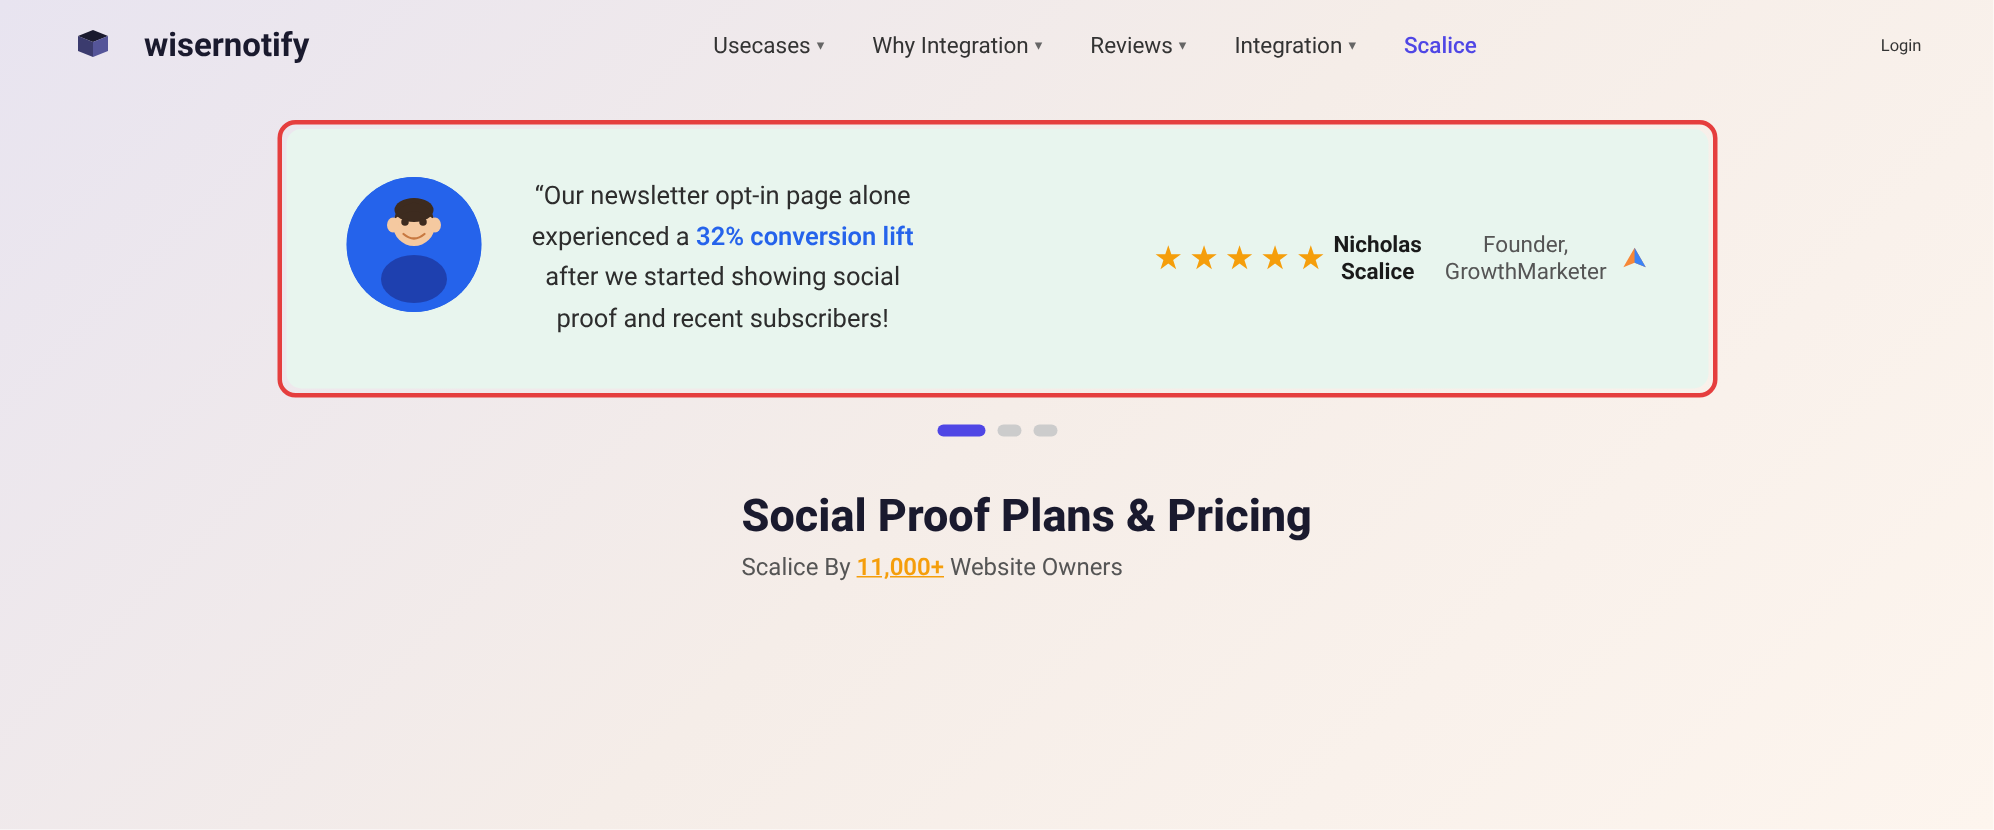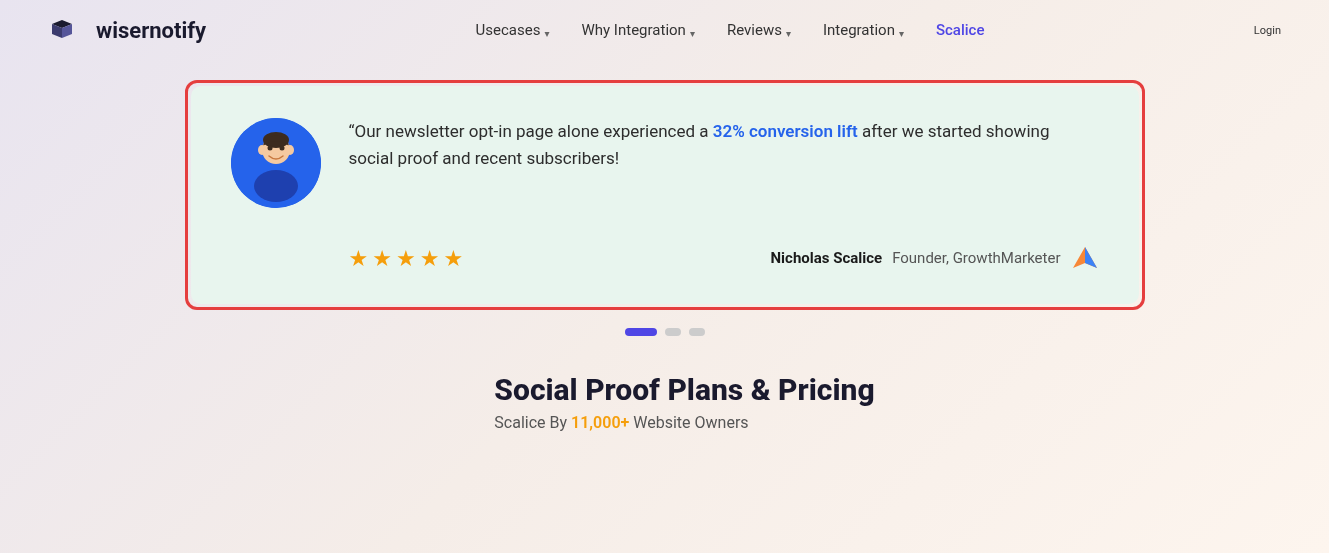--- a/index.html
+++ b/index.html
@@ -37,21 +37,21 @@
     }
 
     .nav-links {
       display: flex;
       align-items: center;
       gap: 32px;
     }
 
     .nav-item {
       display: flex;
-      align-items: flex-end;
+      align-items: center;
       gap: 4px;
       font-size: 15px;
       color: #333;
       cursor: pointer;
       text-decoration: none;
     }
 
     .nav-item.active {
       color: #4f46e5;
       font-weight: 500;
@@ -82,22 +82,23 @@
       border: 3px solid #e53e3e;
       border-radius: 12px;
       padding: 3px;
     }
 
     .testimonial-card {
       background: #e8f5ee;
       border-radius: 10px;
       padding: 32px 40px;
       display: flex;
-      flex-direction: column;
+      flex-direction: row;
       gap: 36px;
+      text-align: center;
     }
 
     .testimonial-top {
       display: flex;
       align-items: flex-start;
       gap: 28px;
     }
 
     .avatar {
       width: 90px;
@@ -194,20 +195,21 @@
 
     .pricing-subtitle {
       font-size: 16px;
       color: #555;
       margin-top: 6px;
     }
 
     .pricing-subtitle .highlight {
       color: #f59e0b;
       font-weight: 600;
+      text-decoration: underline;
     }
   </style>
 </head>
 <body>
 
 <nav class="navbar">
   <a class="logo" href="#">
     <svg class="logo-icon" viewBox="0 0 28 28" fill="none">
       <path d="M4 8 L14 4 L24 8 L14 12 Z" fill="#1a1a2e"></path>
       <path d="M4 8 L4 18 L14 22 L14 12 Z" fill="#3b3b6e"></path>

